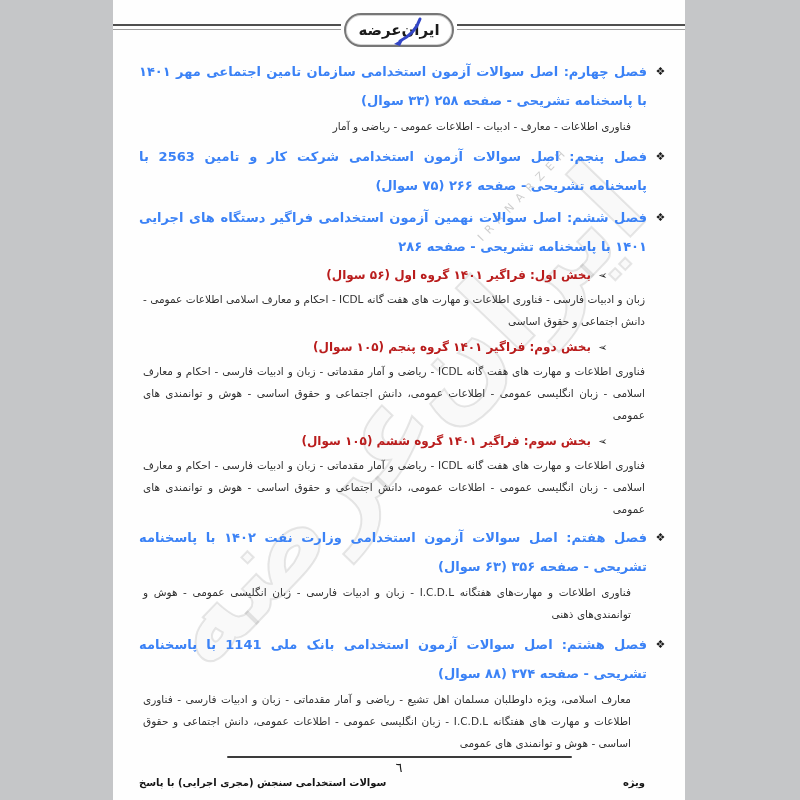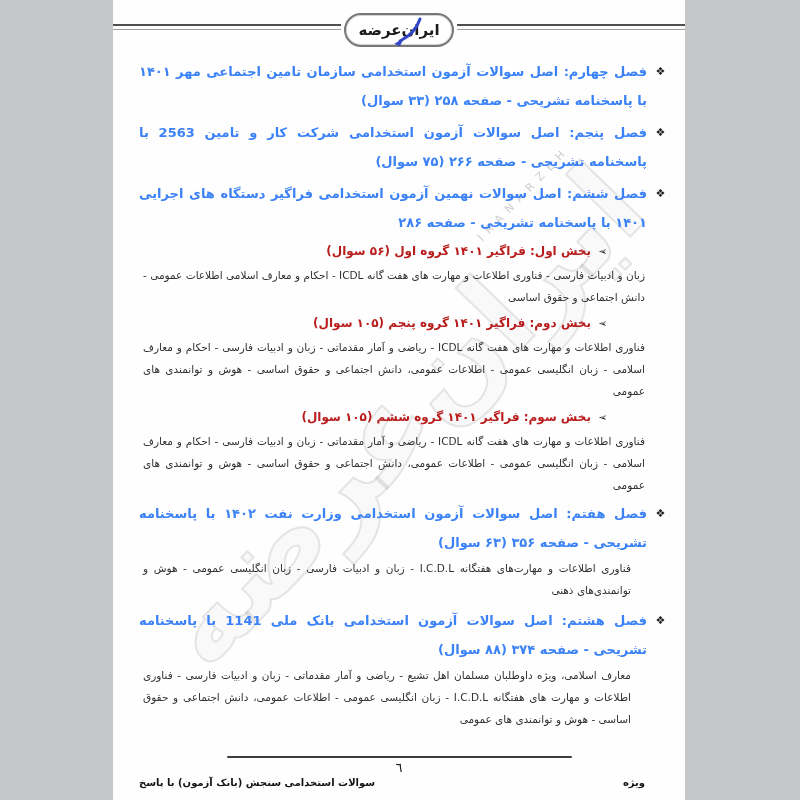--- a/index.html
+++ b/index.html
@@ -115,20 +115,21 @@
     <div class="wm-caption">IRANARZEH</div>
     <div class="wm-big">ایران‌عرضه</div>
   </div>
 
   <div class="toc">
 
     <div class="chapter">
       <span class="bullet-ch">❖</span>
       <div class="ch-title">فصل چهارم: اصل سوالات آزمون استخدامی سازمان تامین اجتماعی مهر ۱۴۰۱ با پاسخنامه تشریحی - صفحه ۲۵۸ (۳۳ سوال)</div>
     </div>
+    <div class="desc">فناوری اطلاعات - معارف - ادبیات - اطلاعات عمومی - ریاضی و آمار</div>
 
     <div class="chapter">
       <span class="bullet-ch">❖</span>
       <div class="ch-title">فصل پنجم: اصل سوالات آزمون استخدامی شرکت کار و تامین 2563 با پاسخنامه تشریحی - صفحه ۲۶۶ (۷۵ سوال)</div>
     </div>
 
     <div class="chapter">
       <span class="bullet-ch">❖</span>
       <div class="ch-title">فصل ششم: اصل سوالات نهمین آزمون استخدامی فراگیر دستگاه های اجرایی ۱۴۰۱ با پاسخنامه تشریحی - صفحه ۲۸۶</div>
     </div>
@@ -163,17 +164,17 @@
     </div>
     <div class="desc">معارف اسلامی، ویژه داوطلبان مسلمان اهل تشیع - ریاضی و آمار مقدماتی - زبان و ادبیات فارسی - فناوری اطلاعات و مهارت های هفتگانه I.C.D.L - زبان انگلیسی عمومی - اطلاعات عمومی، دانش اجتماعی و حقوق اساسی - هوش و توانمندی های عمومی</div>
 
   </div>
 
   <div class="footer">
     <div class="f-line"></div>
     <div class="f-num">٦</div>
     <div class="f-labels">
       <span>ویژه</span>
-      <span>سوالات استخدامی سنجش (بانک آزمون) با پاسخ</span>
+      <span>سوالات استخدامی سنجش (مجری اجرایی) با پاسخ</span>
     </div>
   </div>
 
 </div>
 
 </body></html>

